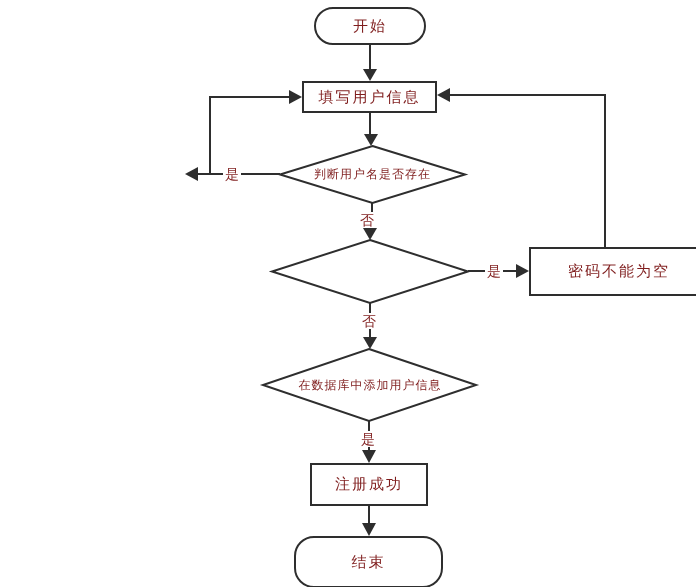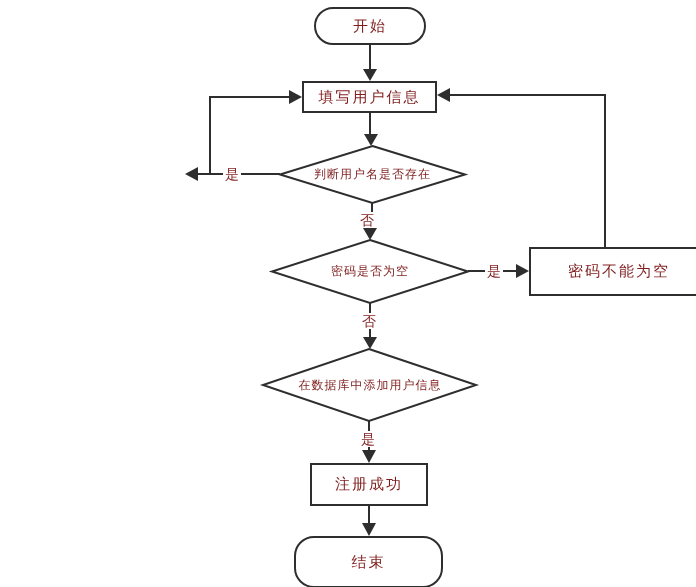--- a/index.html
+++ b/index.html
@@ -125,23 +125,20 @@
   </div>
 
   <div class="node terminator" style="left:294px; top:536px; width:149px; height:52px;">
     <span>结束</span>
   </div>
 
   <div class="diamond-label" style="left:277px; top:161px; width:191px; height:27px;">
     <span>判断用户名是否存在</span>
   </div>
 
-  <div class="diamond-label" style="left:280px; top:258px; width:180px; height:27px;">
-    <span>密码是否为空</span>
-  </div>
 
   <div class="diamond-label" style="left:264px; top:371px; width:212px; height:28px;">
     <span>在数据库中添加用户信息</span>
   </div>
 
   <span class="edge-label" style="left:232px; top:174px;">是</span>
 
   <span class="edge-label" style="left:367px; top:220px;">否</span>
 
   <span class="edge-label" style="left:494px; top:271px;">是</span>

